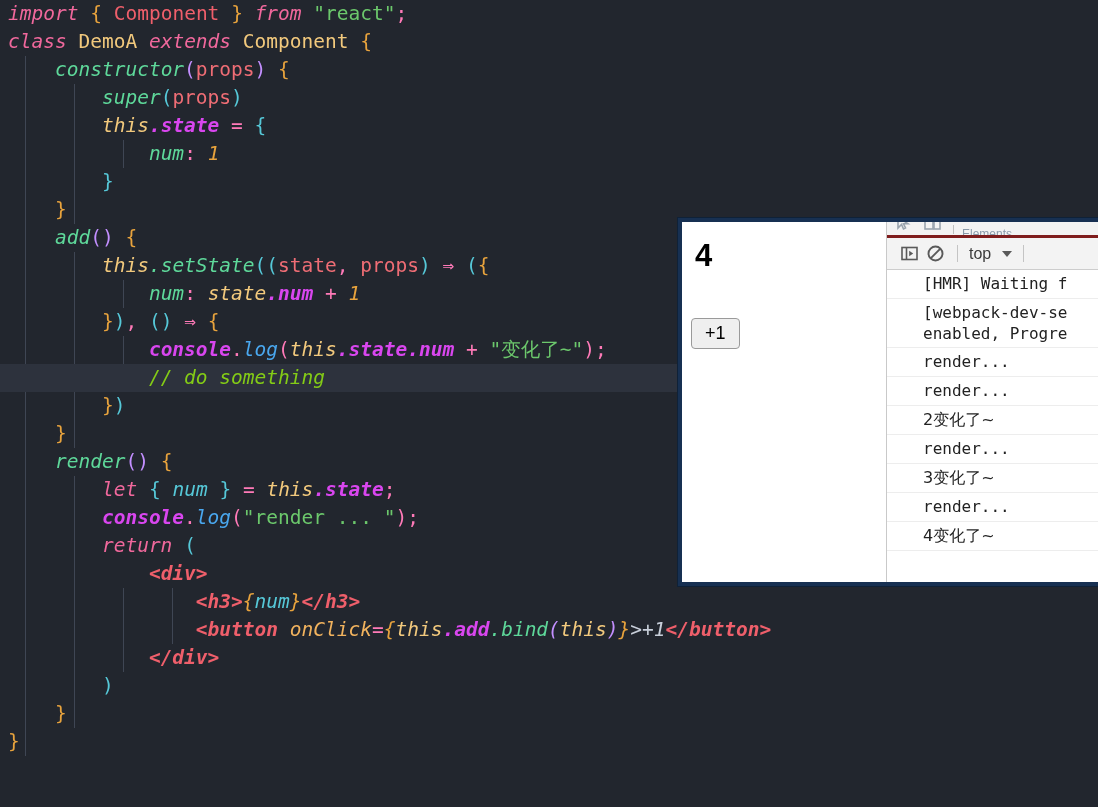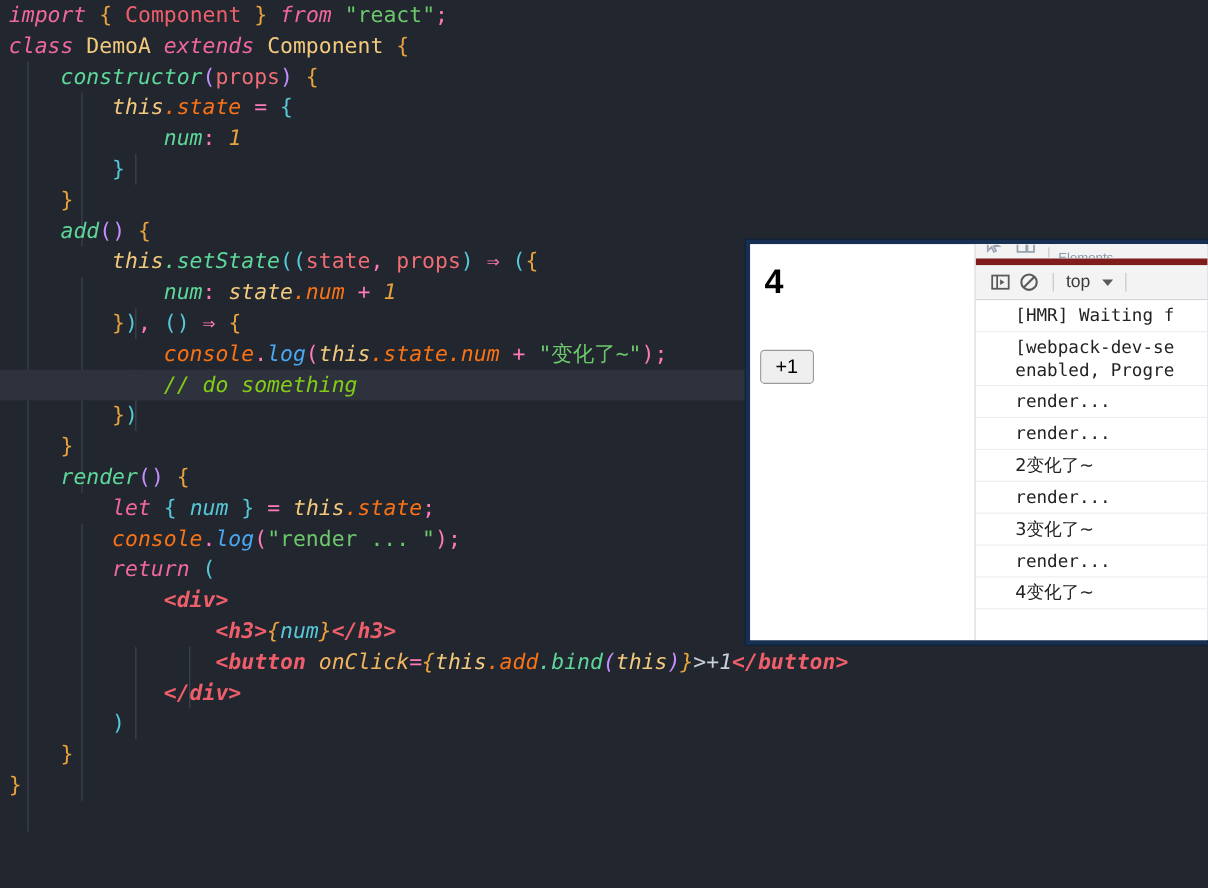--- a/index.html
+++ b/index.html
@@ -64,21 +64,21 @@
   .kw      { color: #f0689c; font-style: italic; }
   .punct   { color: #e8a33d; }                      
   .type    { color: #ef5f6b; }                      
   .typey   { color: #f2c97d; }                      
   .str     { color: #6cc86c; }                      
   .fn      { color: #5ed89a; font-style: italic; }  
   .fn2     { color: #5ed89a; }
   .param   { color: #ef6d75; }  
   .paren   { color: #56c8d8; }                      
   .paren2  { color: #c38fff; }                      
-  .prop    { color: #f97316; }                      
+  .prop    { color: #d946ef; font-weight: bold; }                      
   .num     { color: #e8a33d; }                      
   .op      { color: #ff7ab8; }
   .cmt     { color: #84cc16; font-style: italic; }  
   .blue    { color: #4aa8f0; }                      
   .tag     { color: #ef5f6b; font-weight: bold; }                      
   .attr    { color: #f2b35e; font-style: italic; }  
   .teal    { color: #56c8d8; font-style: italic; }
   .plain   { color: #c8cfda; }
   .it      { font-style: italic; text-align: right; }
 
@@ -147,21 +147,21 @@
     background: #ffffff;
     display: flex;
     flex-direction: column;
     overflow: hidden;
     position: relative;
   }
   
   #dt-tabstrip {
     height: 13px;
     background: #f3f3f3;
-    border-bottom: 6px solid #7f1d1d;
+    border-bottom: 3px solid #7f1d1d;
     display: flex;
     align-items: flex-end;
     padding-left: 8px;
     overflow: hidden;
     flex: 0 0 13px;
     position: relative;
   }
   .dt-tabstrip-icon {
     width: 18px;
     height: 13px;
@@ -269,20 +269,21 @@
   </div>
 
   <div class="code-area">
 
     <div class="line"><span class="kw">import</span> <span class="punct">{</span> <span class="type">Component</span> <span class="punct">}</span> <span class="kw">from</span> <span class="plain"></span><span class="str">"react"</span><span class="op">;</span></div>
 
     <div class="line"><span class="kw">class</span> <span class="typey">DemoA</span> <span class="kw">extends</span> <span class="typey">Component</span> <span class="punct">{</span></div>
 
     <div class="line">    <span class="fn">constructor</span><span class="paren2">(</span><span class="param">props</span><span class="paren2">)</span> <span class="punct">{</span></div>
 
+    <div class="line">        <span class="fn">super</span><span class="paren">(</span><span class="param">props</span><span class="paren">)</span></div>
 
     <div class="line">        <span class="typey it">this</span><span class="prop it">.state</span> <span class="op">=</span> <span class="paren">{</span></div>
 
     <div class="line">            <span class="fn">num</span><span class="op">:</span> <span class="num it">1</span></div>
 
     <div class="line">        <span class="paren">}</span></div>
 
     <div class="line">    <span class="punct">}</span></div>
 
     <div class="line">    <span class="fn">add</span><span class="paren2">()</span> <span class="punct">{</span></div>

